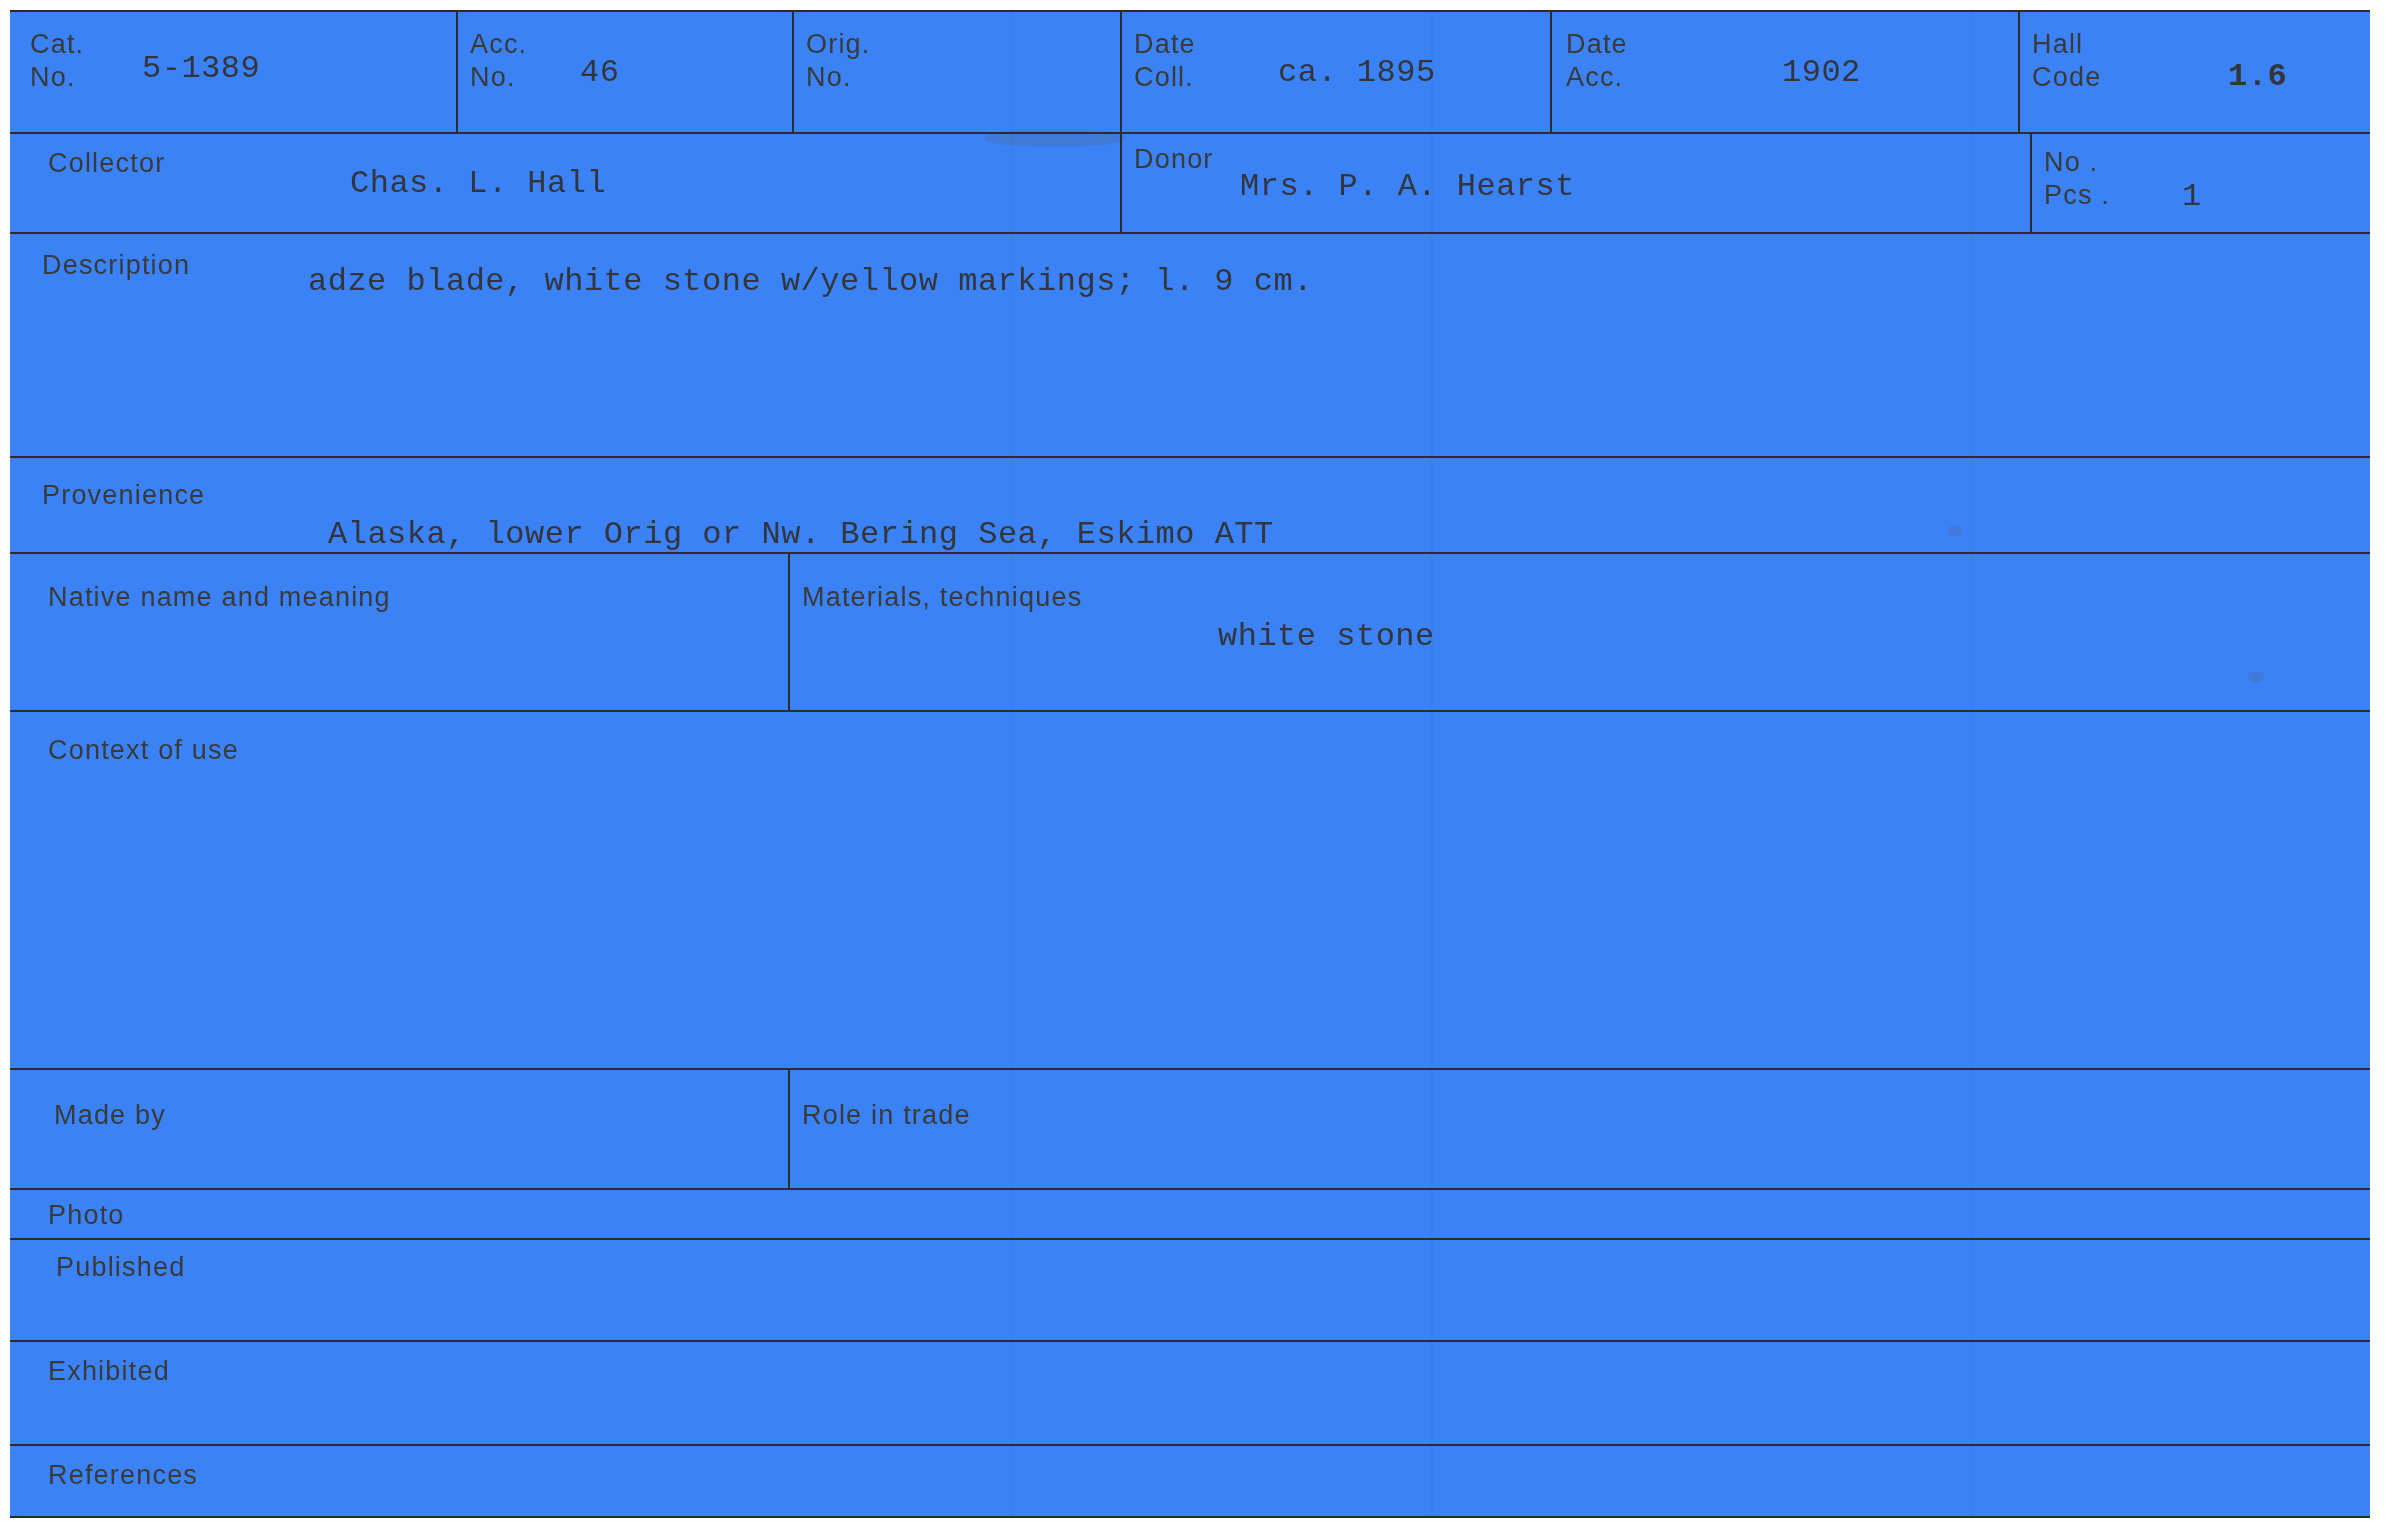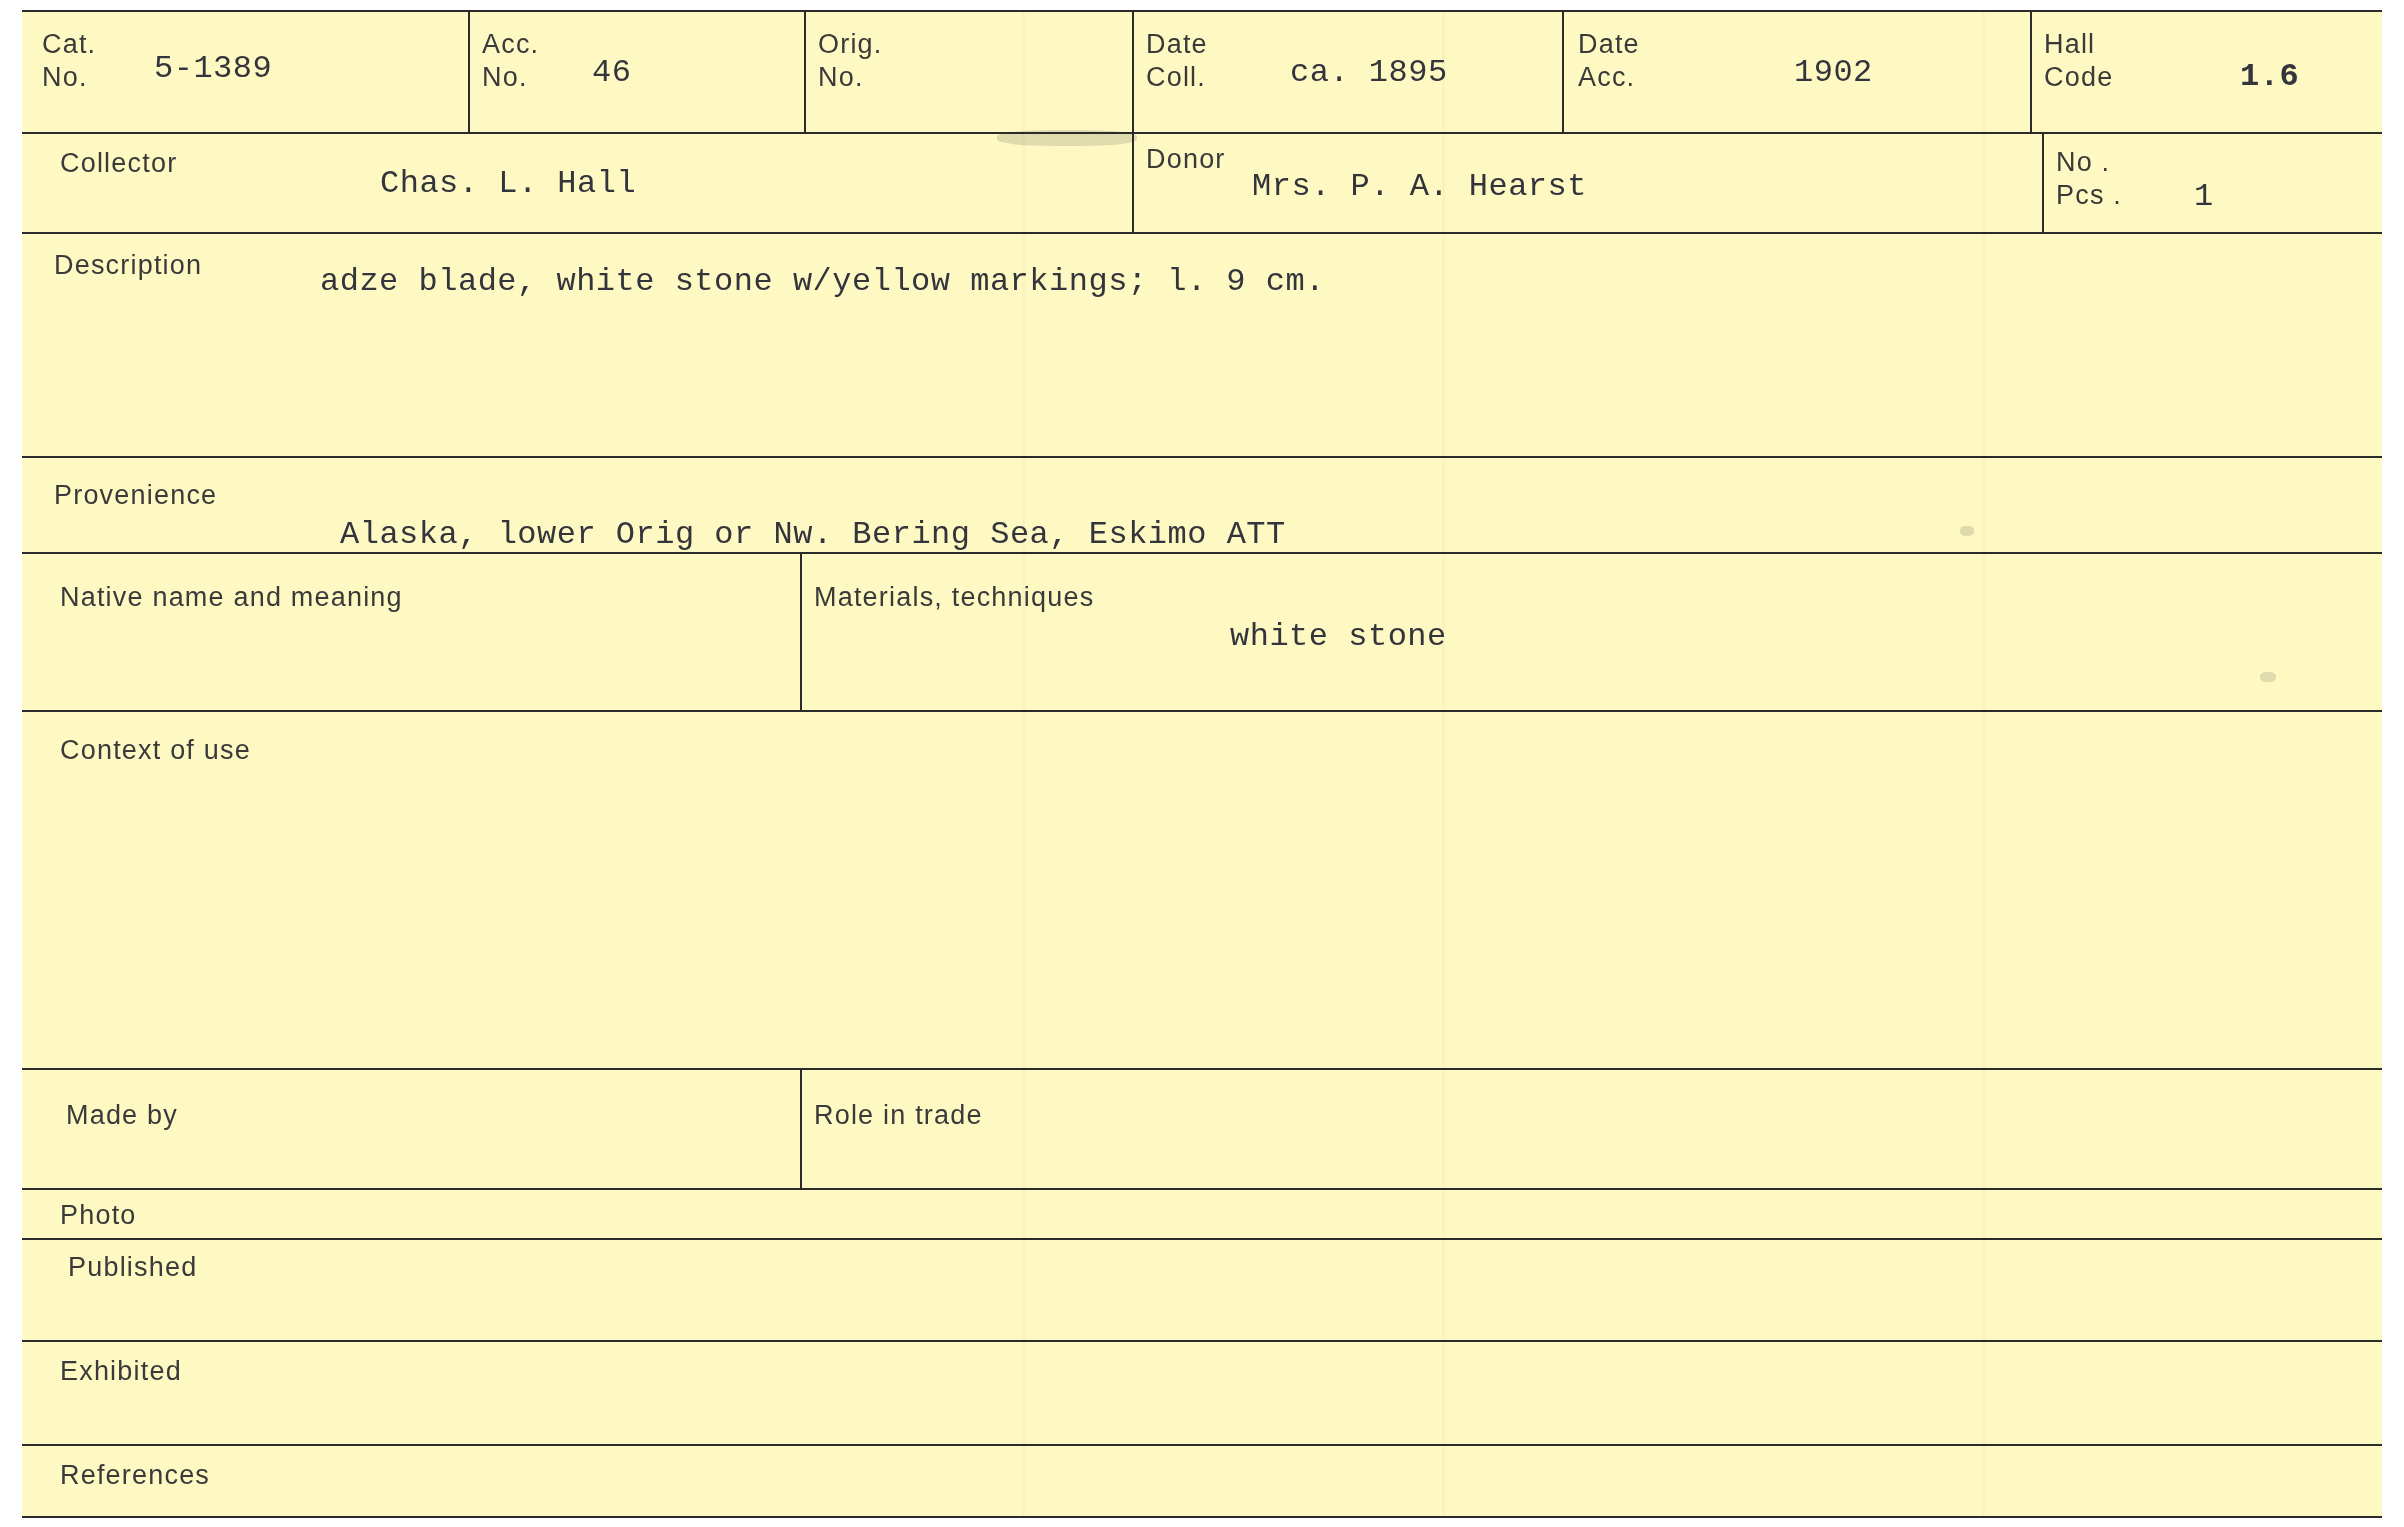--- a/index.html
+++ b/index.html
@@ -9,25 +9,25 @@
   }
   body {
     width: 2404px;
     height: 1527px;
     font-family: "Liberation Sans", sans-serif;
     overflow: hidden;
   }
 
   .card {
     position: absolute;
-    left: 22px;
+    left: 10px;
     top: 10px;
     width: 2360px;
     height: 1508px;
-    background: #fef9c3;
+    background: #3b82f6;
     box-sizing: border-box;
   }
 
   
   .hline {
     position: absolute;
     left: 0;
     background: #2b2b2b;
     height: 2px;
   }
@@ -128,21 +128,21 @@
 
   <div class="lbl two" style="left:1556px; top:18px;">Date
 Acc.</div>
   <div class="typed big" style="left:1724px; top:44px;margin-left:48px;">1902</div>
 
   <div class="lbl two" style="left:2022px; top:18px;">Hall
 Code</div>
   <div class="typed big" style="left:2218px; top:48px;font-weight:bold;">1.6</div>
 
   <div class="lbl" style="left:38px; top:138px;">Collector</div>
-  <div class="typed big" style="left:340px; top:155px;margin-left:18px;">Chas. L. Hall</div>
+  <div class="typed big" style="left:340px; top:155px;">Chas. L. Hall</div>
 
   <div class="lbl" style="left:1124px; top:134px;">Donor</div>
   <div class="typed big" style="left:1230px; top:158px;">Mrs. P. A. Hearst</div>
 
   <div class="lbl two" style="left:2034px; top:136px;">No .
 Pcs .</div>
   <div class="typed big" style="left:2172px; top:168px;">1</div>
 
   <div class="lbl" style="left:32px; top:240px;">Description</div>
   <div class="typed big" style="left:298px; top:253px;">adze blade, white stone w/yellow markings; l. 9 cm.</div>

